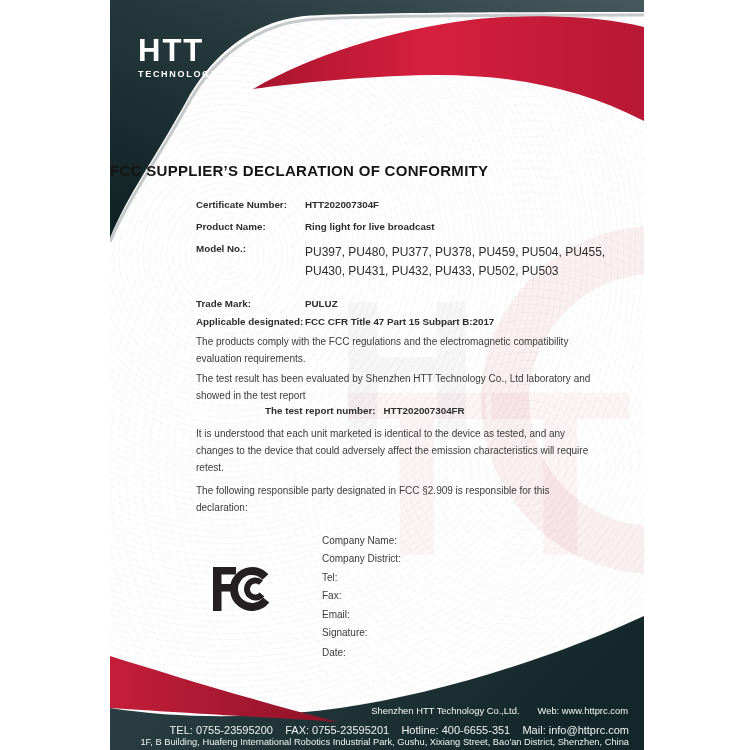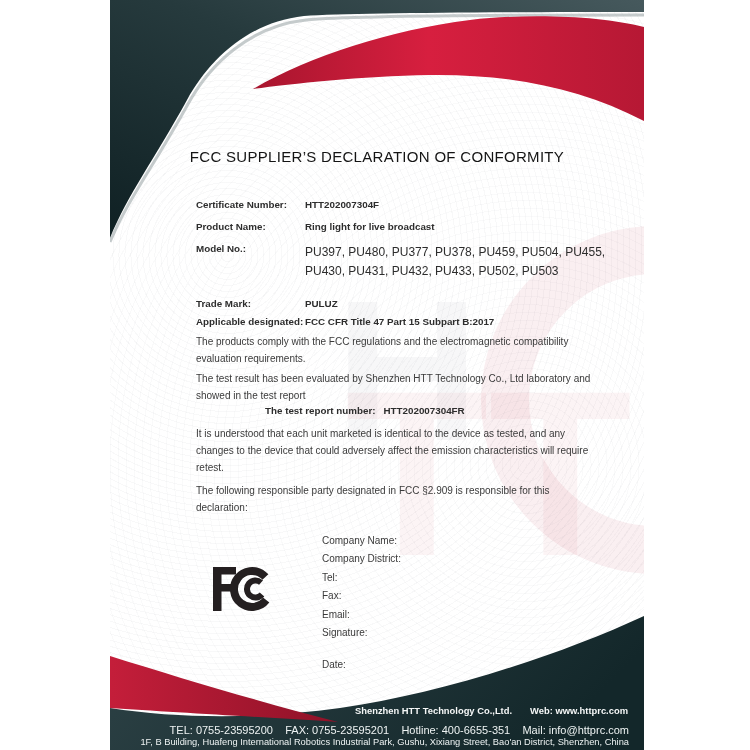--- a/index.html
+++ b/index.html
@@ -22,42 +22,42 @@
       #ffffff;
     overflow:hidden;
   }
   svg.deco{position:absolute;left:0;top:0;width:534px;height:750px;display:block;}
 
   .logo{position:absolute;left:28px;top:36px;color:#ffffff;z-index:3;}
   .logo-title{font-size:31px;font-weight:bold;letter-spacing:2px;line-height:30px;}
   .logo-sub{font-size:9px;font-weight:bold;letter-spacing:1.7px;margin-top:3px;}
 
   .title{
-    position:absolute;left:0;top:148px;width:100%;text-align:center;
-    font-size:15px;font-weight:normal;letter-spacing:0.3px;color:#141414;z-index:3;
+    position:absolute;left:0;top:162px;width:100%;text-align:left;
+    font-size:15px;font-weight:bold;letter-spacing:0.3px;color:#141414;z-index:3;
   }
 
   .field-row{position:absolute;left:86px;z-index:3;width:420px;}
   .field-label{position:absolute;left:0;top:0;font-size:9.8px;font-weight:bold;color:#2d2d2d;}
   .field-value{position:absolute;left:109px;top:0;font-size:9.8px;font-weight:bold;color:#2d2d2d;white-space:nowrap;}
   .model-line{font-size:12px;font-weight:normal;color:#2d2d2d;line-height:18.8px;white-space:nowrap;}
 
   .para{position:absolute;left:86px;font-size:10px;color:#3a3a3a;line-height:17.2px;z-index:3;}
   .report-line{position:absolute;left:155px;top:405px;z-index:3;display:flex;gap:8px;
     font-size:9.8px;font-weight:bold;color:#2d2d2d;}
 
   .form-block{position:absolute;left:212px;top:532px;z-index:3;}
   .form-row{font-size:10px;color:#3a3a3a;line-height:18.4px;}
-  .form-row.last{margin-top:14px;}
+  .form-row.last{margin-top:2px;}
 
   .fcc-mark{position:absolute;left:100px;top:564px;z-index:3;}
 
   .footer-line1{
     position:absolute;right:16px;top:705px;z-index:3;display:flex;gap:18px;
-    font-size:9.4px;font-weight:bold;color:#f5f7f7;white-space:pre;
+    font-size:9.4px;font-weight:normal;color:#f5f7f7;white-space:pre;
   }
   .footer-line2{
     position:absolute;right:15px;top:724px;z-index:3;
     font-size:11px;color:#eef3f3;white-space:pre;
   }
   .footer-line3{
     position:absolute;right:15px;top:737px;z-index:3;
     font-size:9.3px;color:#eef3f3;white-space:pre;
   }
 </style>
@@ -98,20 +98,24 @@
 
     <path d="M0,0 H534 V12 C380,12 240,13 194,16 C138,22 99,60 77,100 C44,160 18,194 0,238 Z" fill="url(#slateGrad)"></path>
 
     <path d="M143,89 C200,56 280,30 360,20 C420,13 492,16 534,27 L534,121 C470,88 400,74 320,75 C250,76 180,84 143,89 Z" fill="url(#ribbonGrad)"></path>
 
     <path d="M0,708 C70,719 150,719 230,708 C330,694 450,655 534,616 L534,750 L0,750 Z" fill="url(#footerGrad)"></path>
 
     <path d="M0,656 C70,678 150,702 228,722 C150,717 60,712 0,708 Z" fill="url(#swooshGrad)"></path>
   </svg>
 
+  <div class="logo">
+    <div class="logo-title">HTT</div>
+    <div class="logo-sub">TECHNOLOGY</div>
+  </div>
 
   <div class="title">FCC SUPPLIER’S DECLARATION OF CONFORMITY</div>
 
   <div class="field-row" style="top:199px">
     <span class="field-label">Certificate Number:</span>
     <span class="field-value">HTT202007304F</span>
   </div>
   <div class="field-row" style="top:221px">
     <span class="field-label">Product Name:</span>
     <span class="field-value">Ring light for live broadcast</span>

